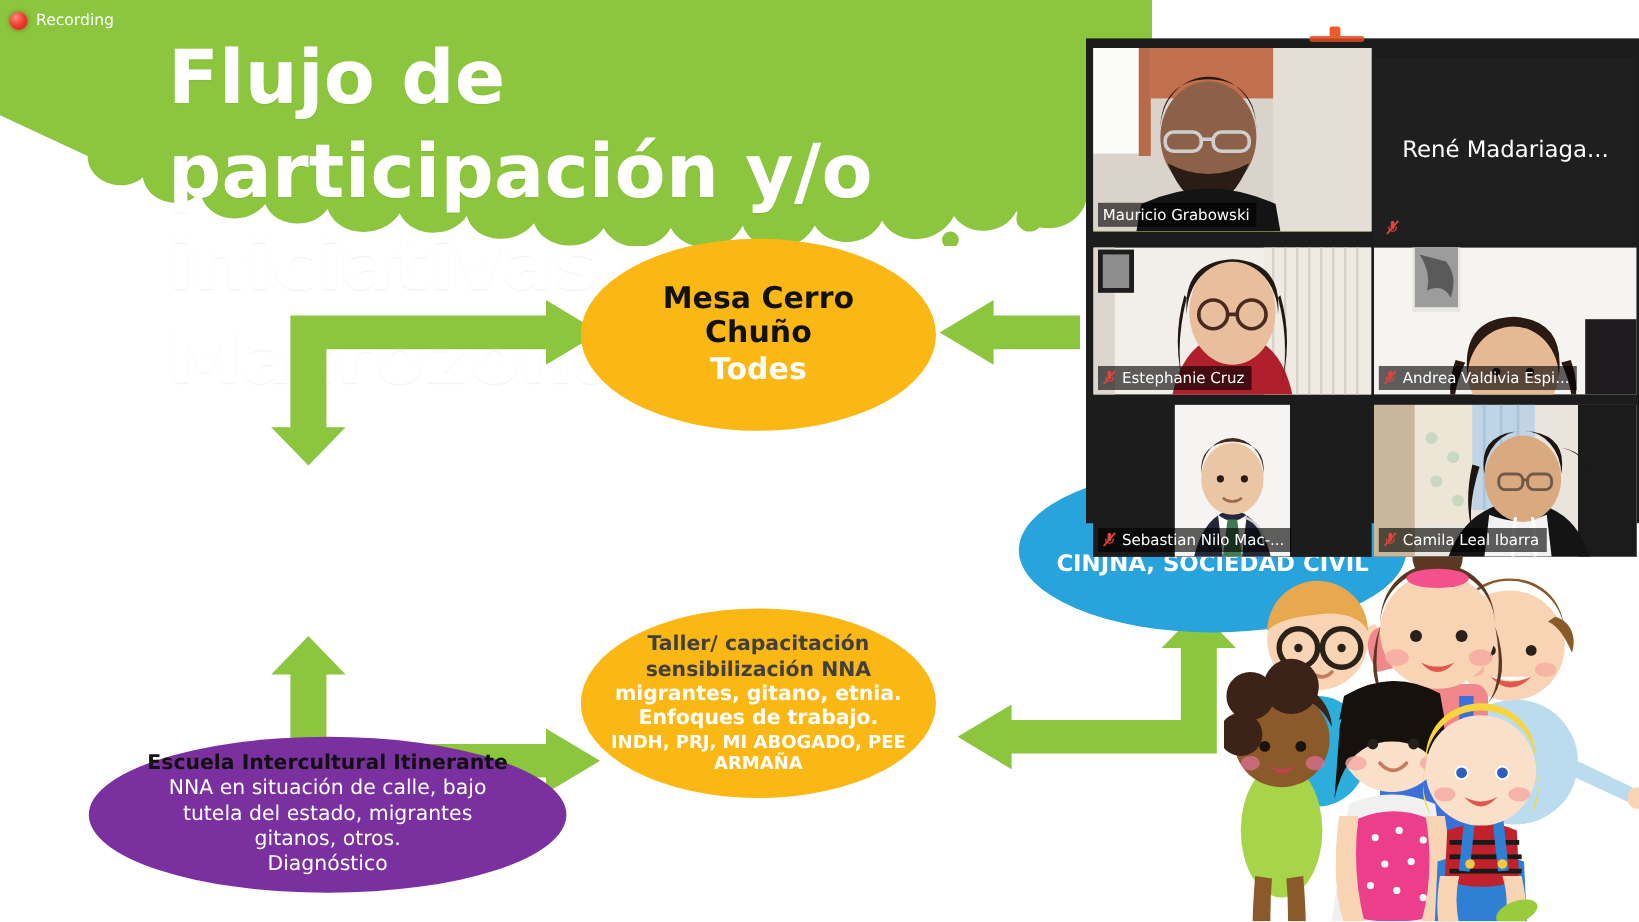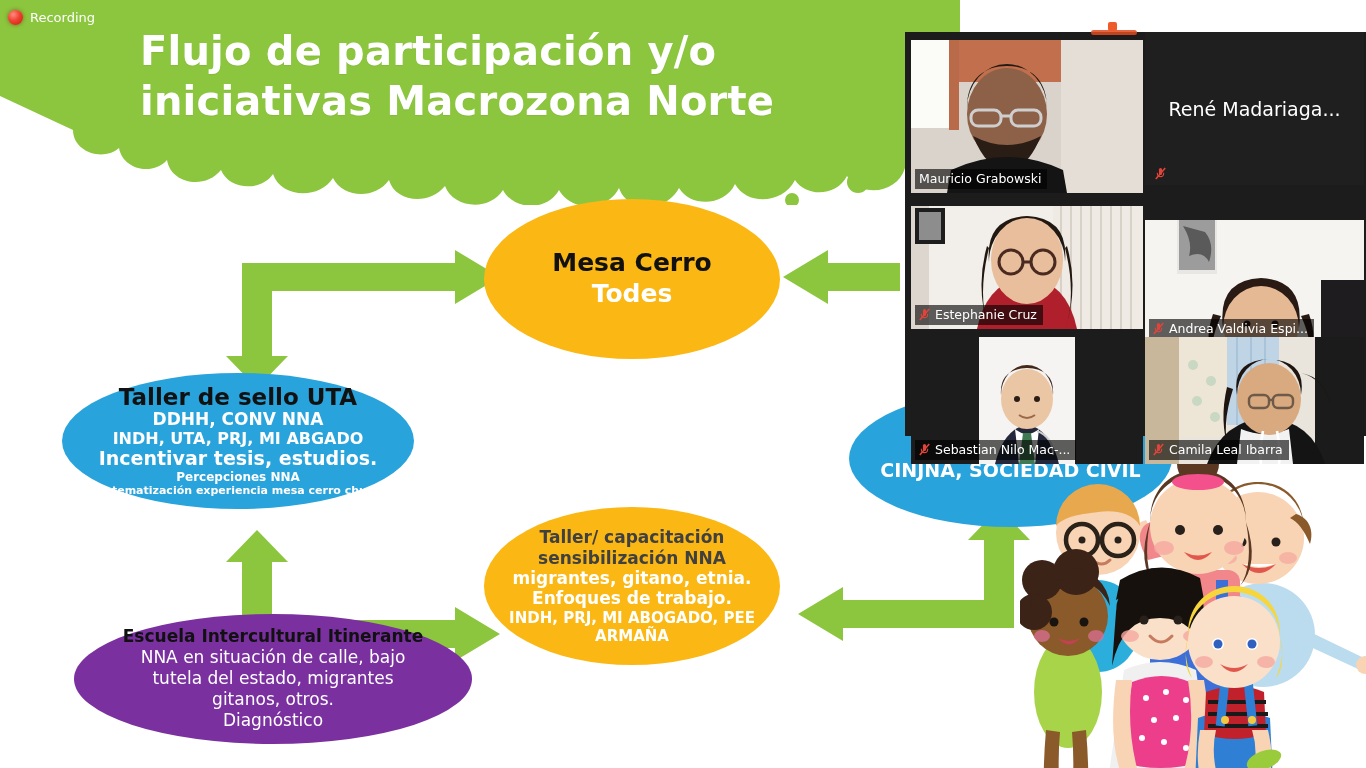--- a/index.html
+++ b/index.html
@@ -8,21 +8,21 @@
     background:#ffffff;
     font-family:"DejaVu Sans", sans-serif;
   }
   #stage{position:absolute;left:0;top:0;width:1366px;height:768px;overflow:hidden;background:#fff;padding-left:14px;}
 
   
   .header-green{position:absolute;left:0;top:0;width:960px;height:200px;}
   .header-green svg{display:block;}
   .slide-title{
     position:absolute;left:140px;top:26px;width:760px;
-    color:#ffffff;font-weight:700;font-size:40px;line-height:1.25;
+    color:#ffffff;font-weight:700;font-size:62px;line-height:1.25;
     font-family:"DejaVu Sans", sans-serif;letter-spacing:.2px;
     text-shadow:0 1px 1px rgba(0,0,0,.06);
   }
 
   
   .rec-badge{position:absolute;left:8px;top:10px;display:flex;align-items:center;gap:7px;}
   .rec-dot{
     width:15px;height:15px;border-radius:50%;
     background:radial-gradient(circle at 35% 30%, #ff8a80 0%, #ef4030 45%, #c01f12 100%);
     box-shadow:0 0 4px rgba(120,0,0,.5);
@@ -82,23 +82,23 @@
     position:absolute;left:4px;bottom:4px;max-width:95%;
     background:rgba(0,0,0,.62);color:#fff;font-size:12.5px;
     padding:2px 6px 3px 4px;display:flex;align-items:center;gap:5px;
     white-space:nowrap;overflow:hidden;font-family:"DejaVu Sans", sans-serif;
   }
   .mic-off{width:11px;height:13px;flex:0 0 auto;}
   .active-border{box-shadow:inset 0 0 0 2px #d7f06a;text-align:right;}
 
   
   #tile-mauricio{left:6px;top:8px;width:232px;height:153px;}
-  #tile-rene{left:240px;top:0;width:219px;height:153px;background:#1f1f1f;}
+  #tile-rene{left:240px;top:16px;width:219px;height:153px;background:#1f1f1f;}
   #tile-estephanie{left:6px;top:174px;width:232px;height:123px;}
-  #tile-andrea{left:240px;top:174px;width:219px;height:123px;margin-top:14px;}
+  #tile-andrea{left:240px;top:174px;width:219px;height:123px;}
   #tile-sebastian{left:6px;top:305px;width:232px;height:127px;background:#1c1c1c;}
   #tile-camila{left:240px;top:305px;width:219px;height:127px;}
 
   .rene-name{
     position:absolute;left:0;right:0;top:50%;transform:translateY(-50%);
     text-align:center;color:#fff;font-size:19px;font-family:"DejaVu Sans", sans-serif;
   }
 
   .top-marker{
     position:absolute;left:1108px;top:22px;width:9px;height:9px;
@@ -144,31 +144,24 @@
 
     <path fill="#8CC63E" d="M900,263 H828 V250 L783,277 L828,304 V291 H900 Z"></path>
 
     <path fill="#8CC63E" d="M245,620 H455 V607 L500,634 L455,661 V648 H272 V562 H288 L257,530 L226,562 H242 V620 Z"></path>
 
     <path fill="#8CC63E" d="M1030,600 H843 V587 L798,614 L843,641 V628 H1014 V540 H1030 L999,508 L968,540 H984 V600 Z"></path>
   </svg>
 
   <div class="node" id="node-mesa">
     <span class="l l1">Mesa Cerro</span>
+    <span class="l l1">Chuño</span>
     <span class="l l2">Todes</span>
   </div>
 
-  <div class="node" id="node-taller-uta">
-    <span class="l t1">Taller de sello UTA</span>
-    <span class="l t2">DDHH, CONV NNA</span>
-    <span class="l t3">INDH, UTA, PRJ, MI ABGADO</span>
-    <span class="l t4">Incentivar tesis, estudios.</span>
-    <span class="l t5">Percepciones NNA</span>
-    <span class="l t6">Sistematización experiencia mesa cerro chuño</span>
-  </div>
 
 
   <div class="node" id="node-dn-unicef">
     <span class="l u1">DN-UNICEF</span>
     <span class="l u2">CINJNA, SOCIEDAD CIVIL</span>
   </div>
 
   <div class="node" id="node-taller-cap">
     <span class="l c1">Taller/ capacitación</span>
     <span class="l c1">sensibilización NNA</span>

